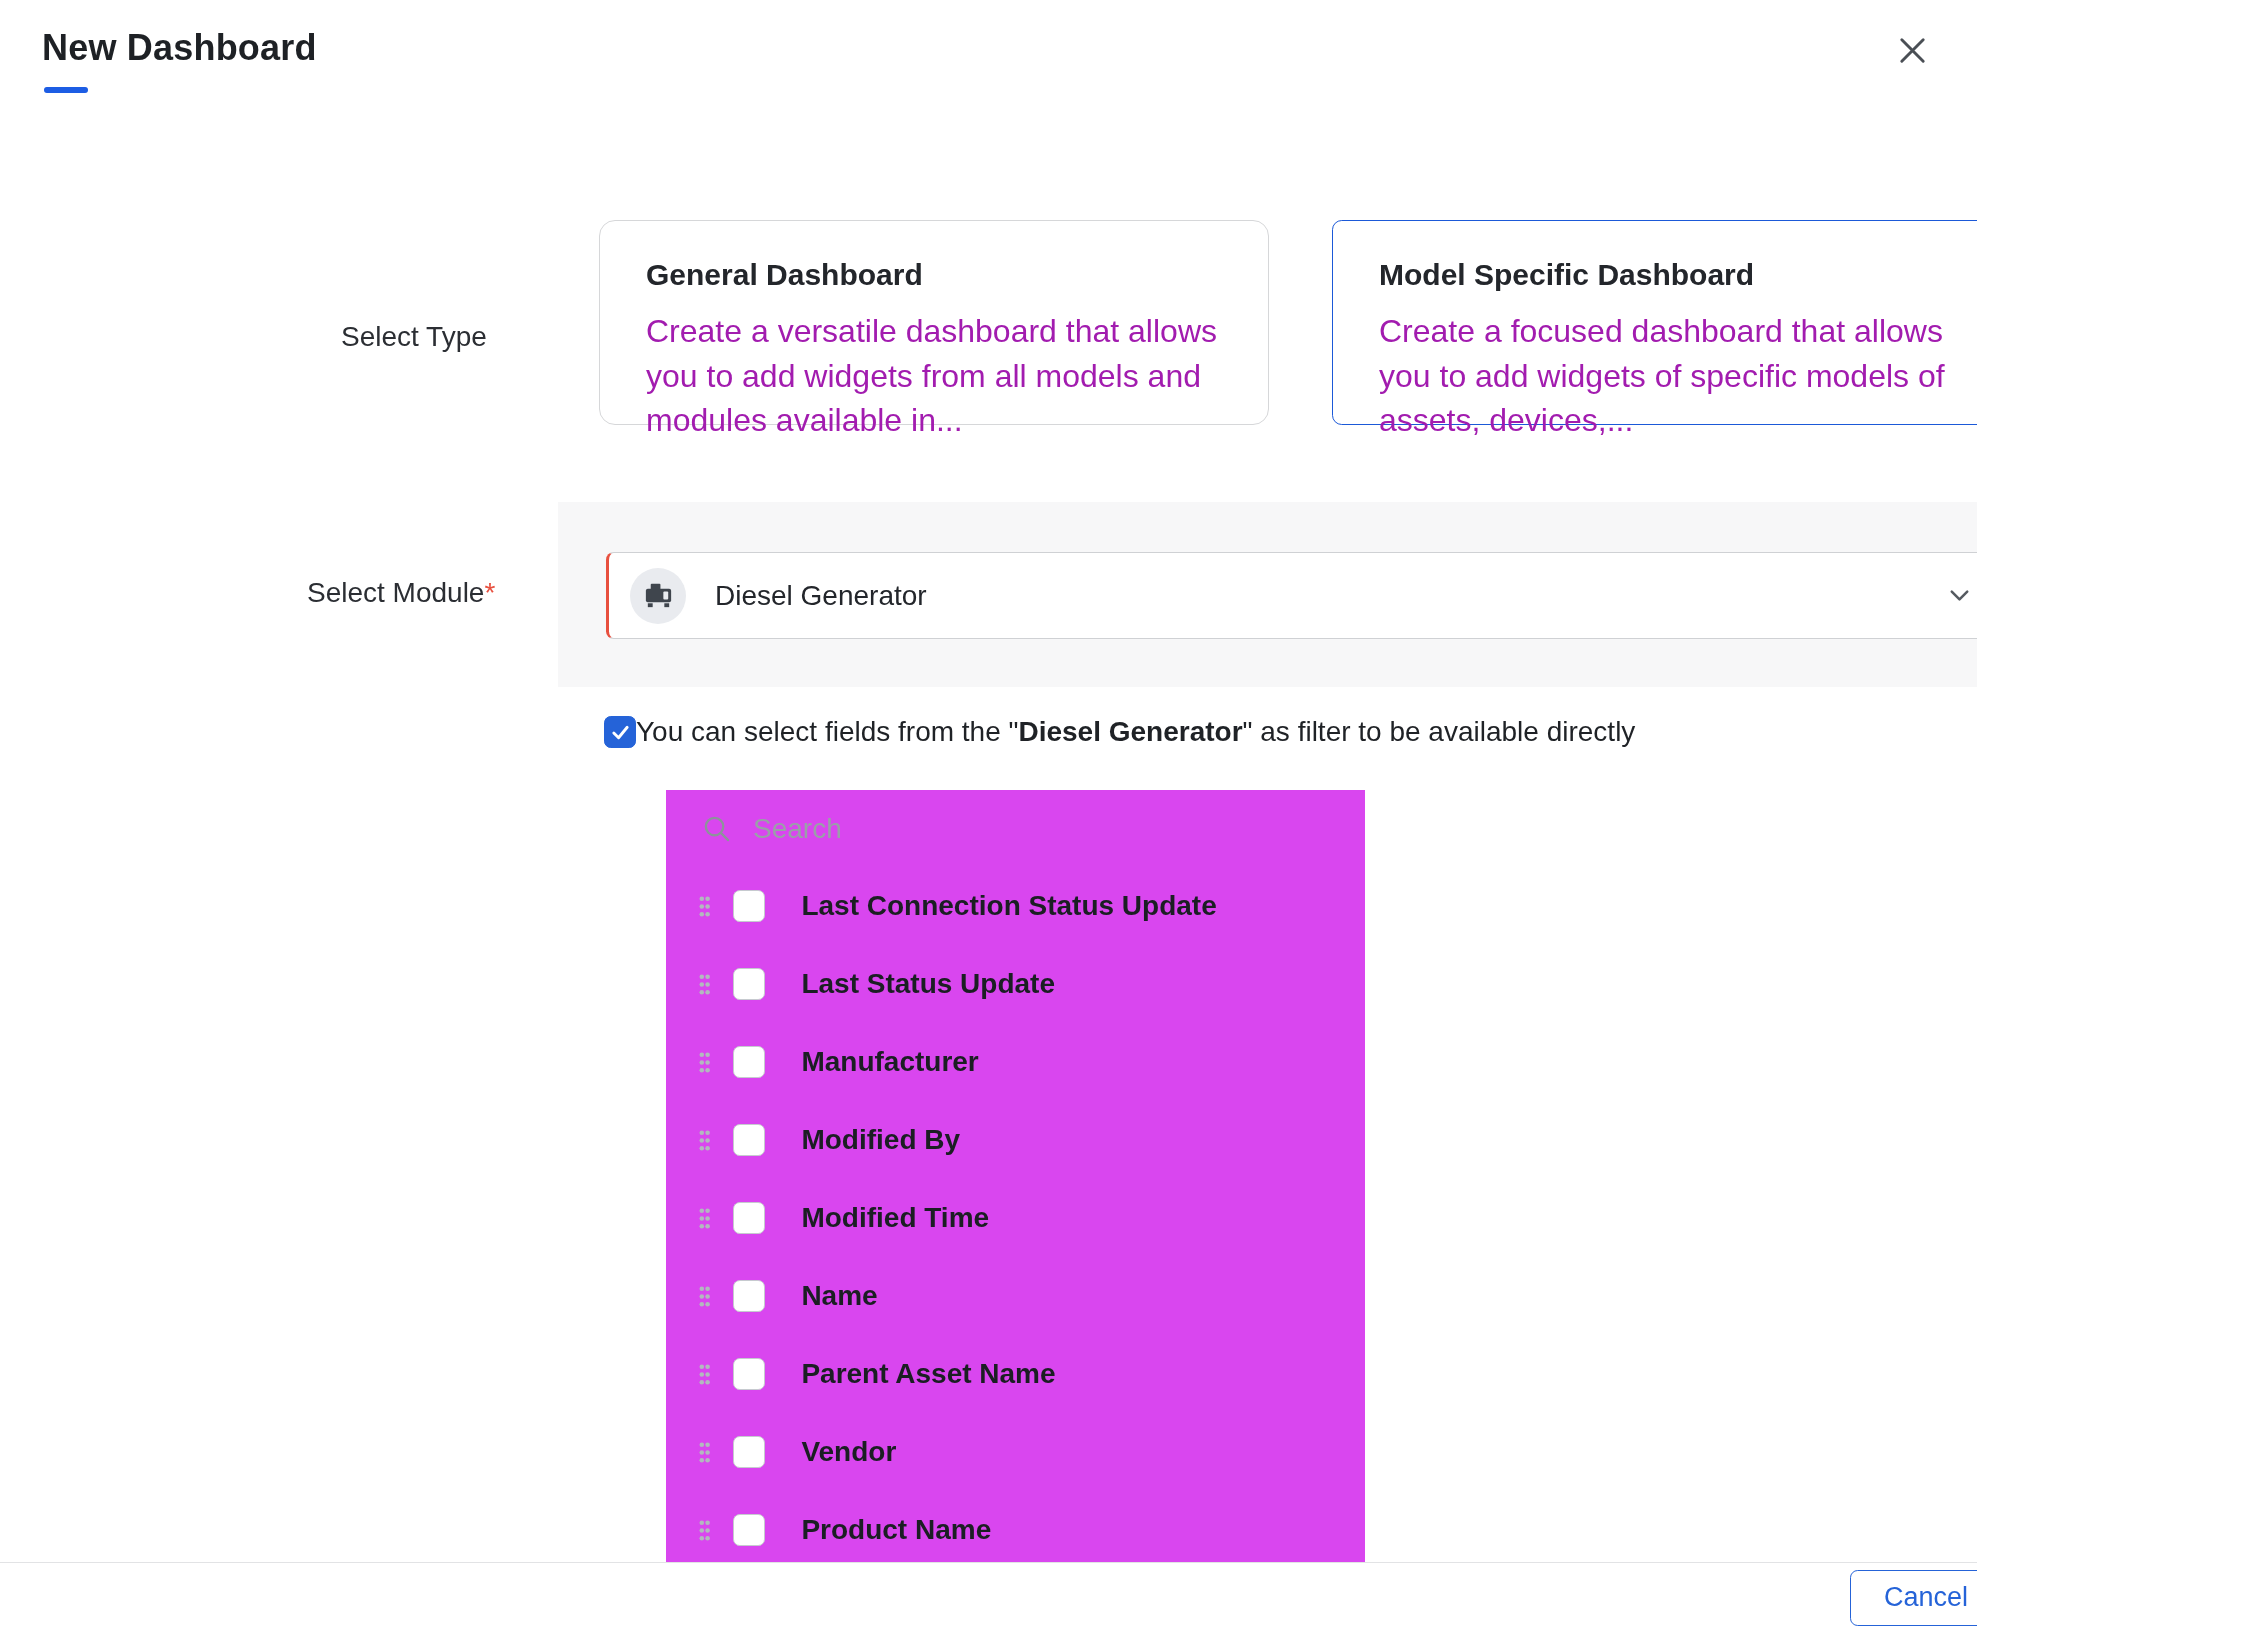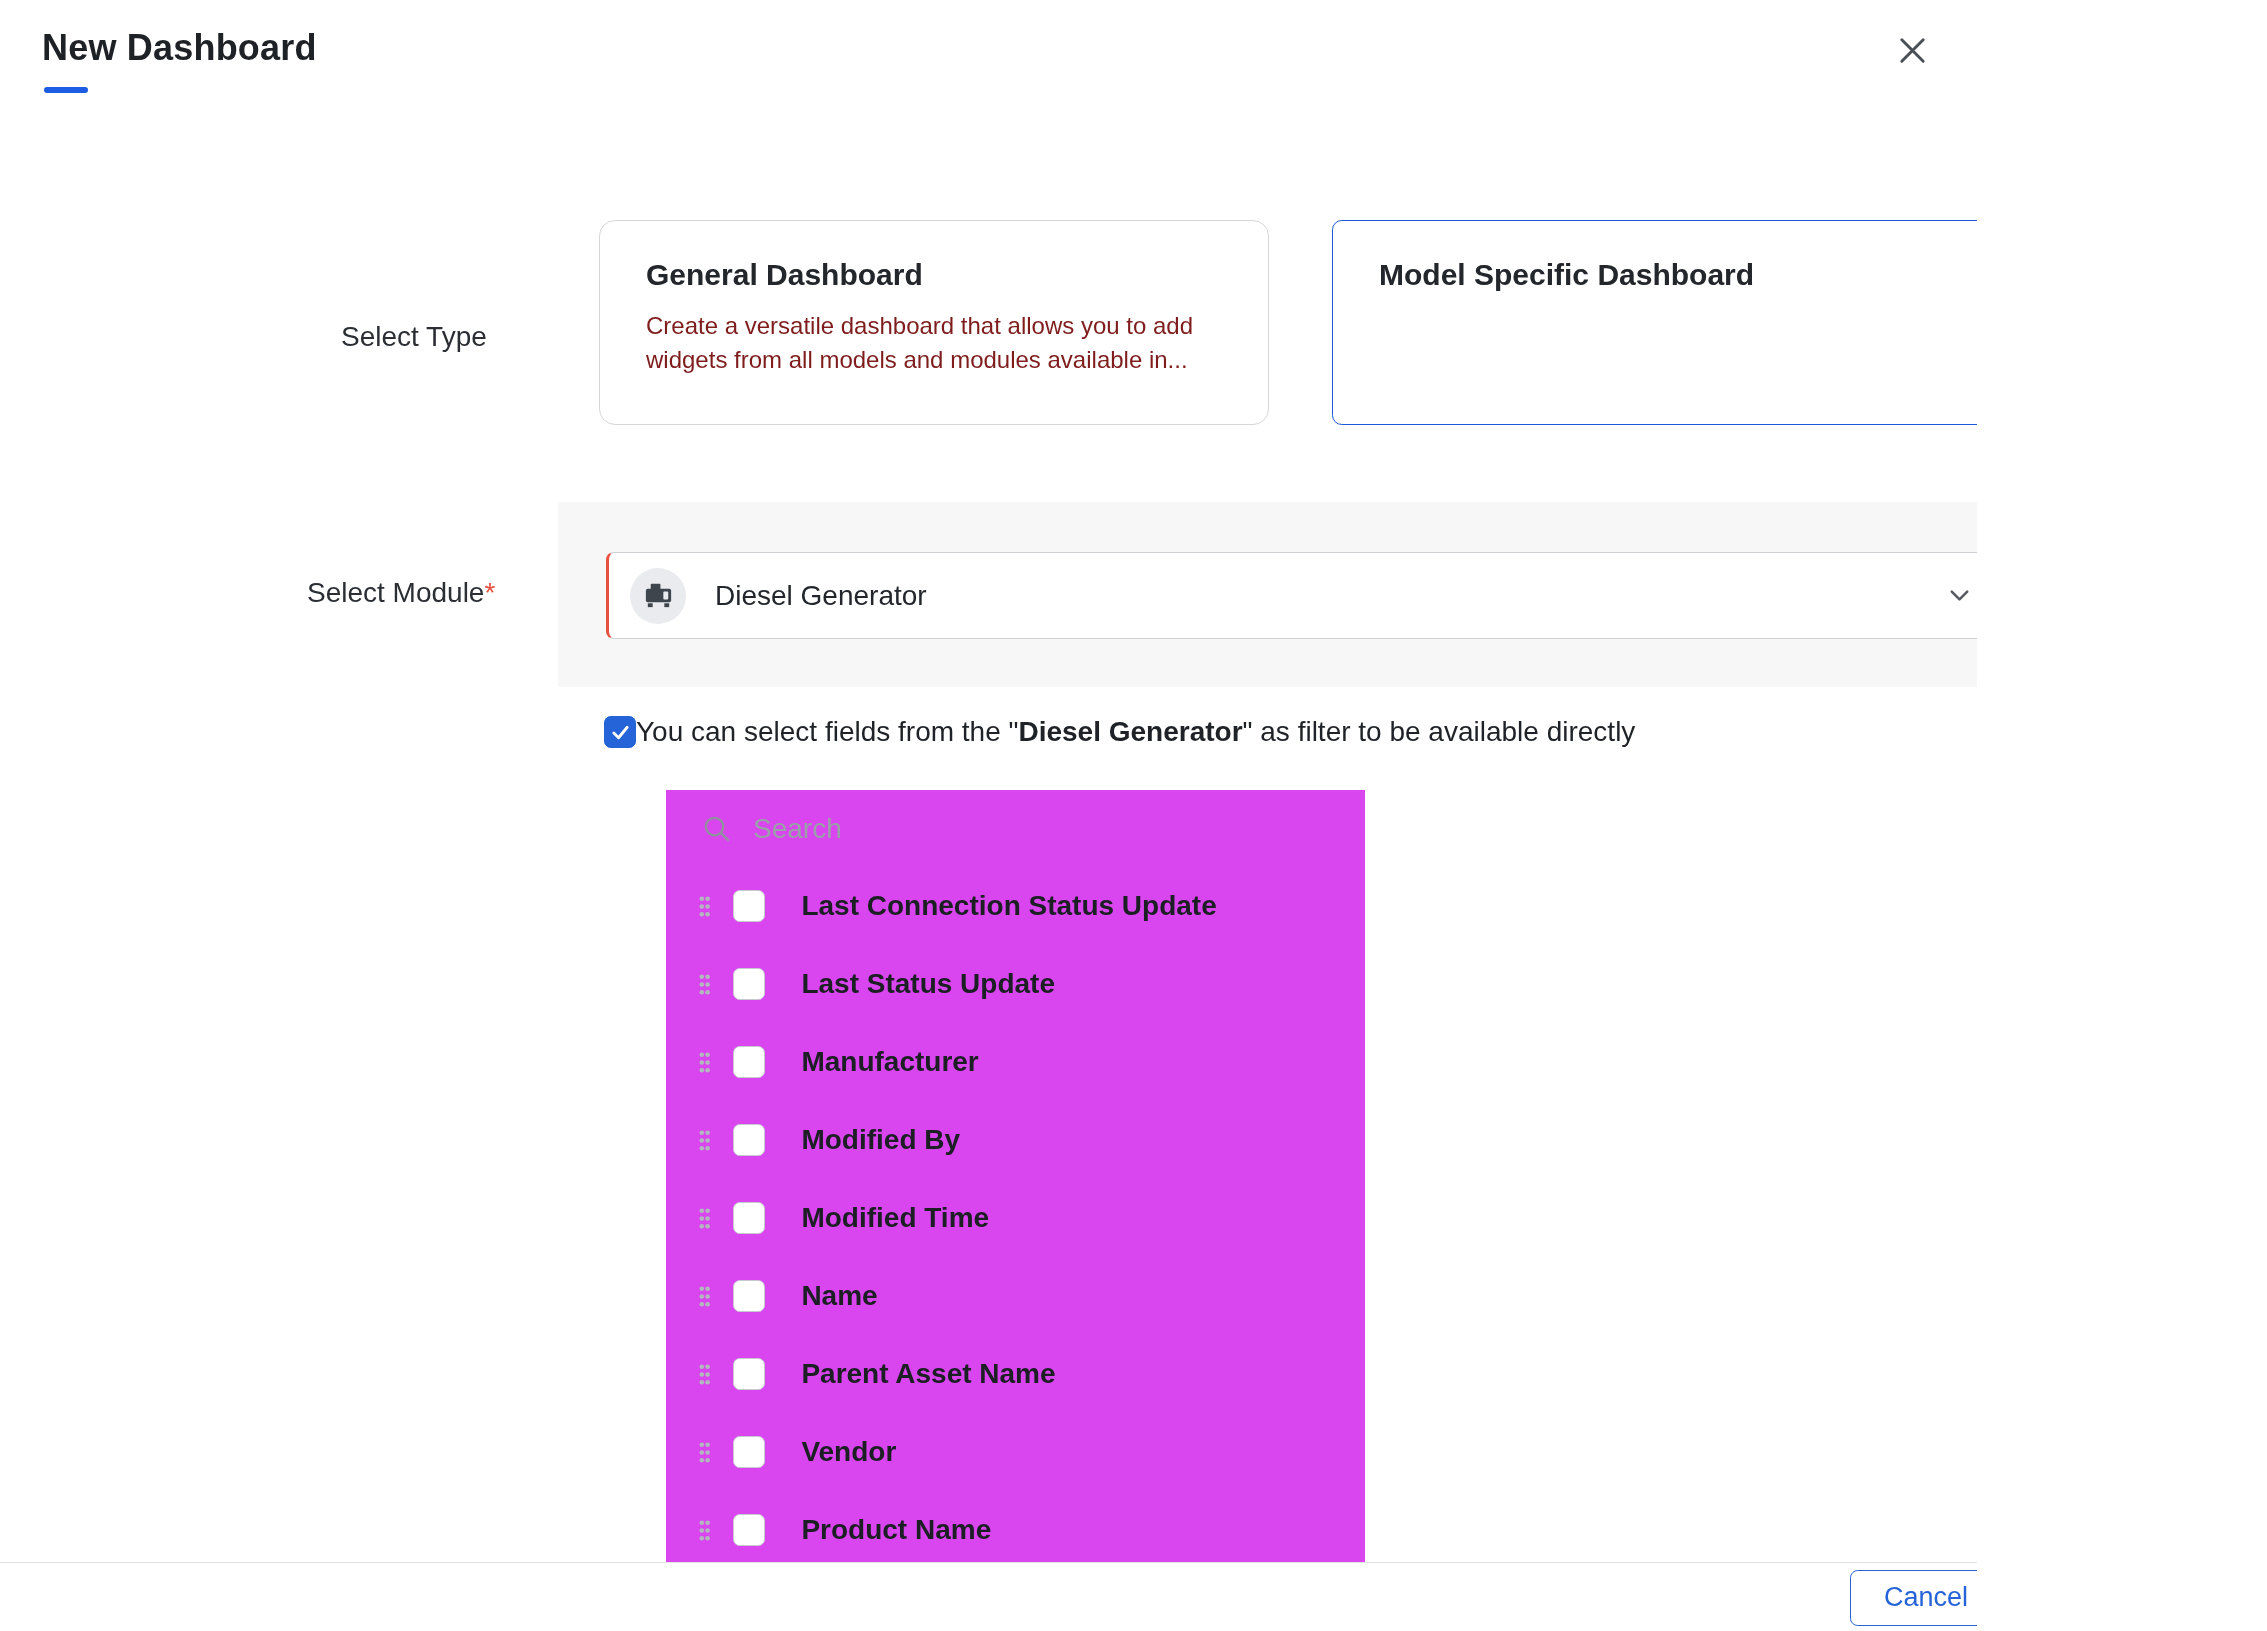--- a/index.html
+++ b/index.html
@@ -62,22 +62,22 @@
   }
   .type-card.card-general { left: 599px; border-radius: 16px; }
   .type-card.card-model   { left: 1332px; border: 1.9px solid #1b59d8; }
   .type-card h3 {
     font-size: 30px;
     font-weight: 700;
     color: #23262b;
     margin-bottom: 17.4px;
   }
   .type-card p {
-    font-size: 24px;
-    color: #7f1d1d;
+    font-size: 32px;
+    color: #a21caf;
     line-height: 1.38;
   }
 
   
   .select-module-label {
     position: absolute;
     left: 307px; top: 577px;
     font-size: 28px;
     font-weight: 500;
     color: #2b2e33;
@@ -245,20 +245,21 @@
 
   <div class="select-type-label">Select Type</div>
 
   <div class="type-card card-general">
     <h3>General Dashboard</h3>
     <p>Create a versatile dashboard that allows you to add widgets from all models and modules available in...</p>
   </div>
 
   <div class="type-card card-model">
     <h3>Model Specific Dashboard</h3>
+    <p>Create a focused dashboard that allows you to add widgets of specific models of assets, devices,...</p>
   </div>
 
   <div class="select-module-label">
     <span>Select Module</span><span class="required-star">*</span>
   </div>
 
   <div class="module-panel">
     <div class="module-select">
       <span class="module-icon-badge">
         <span style="display:flex;">

